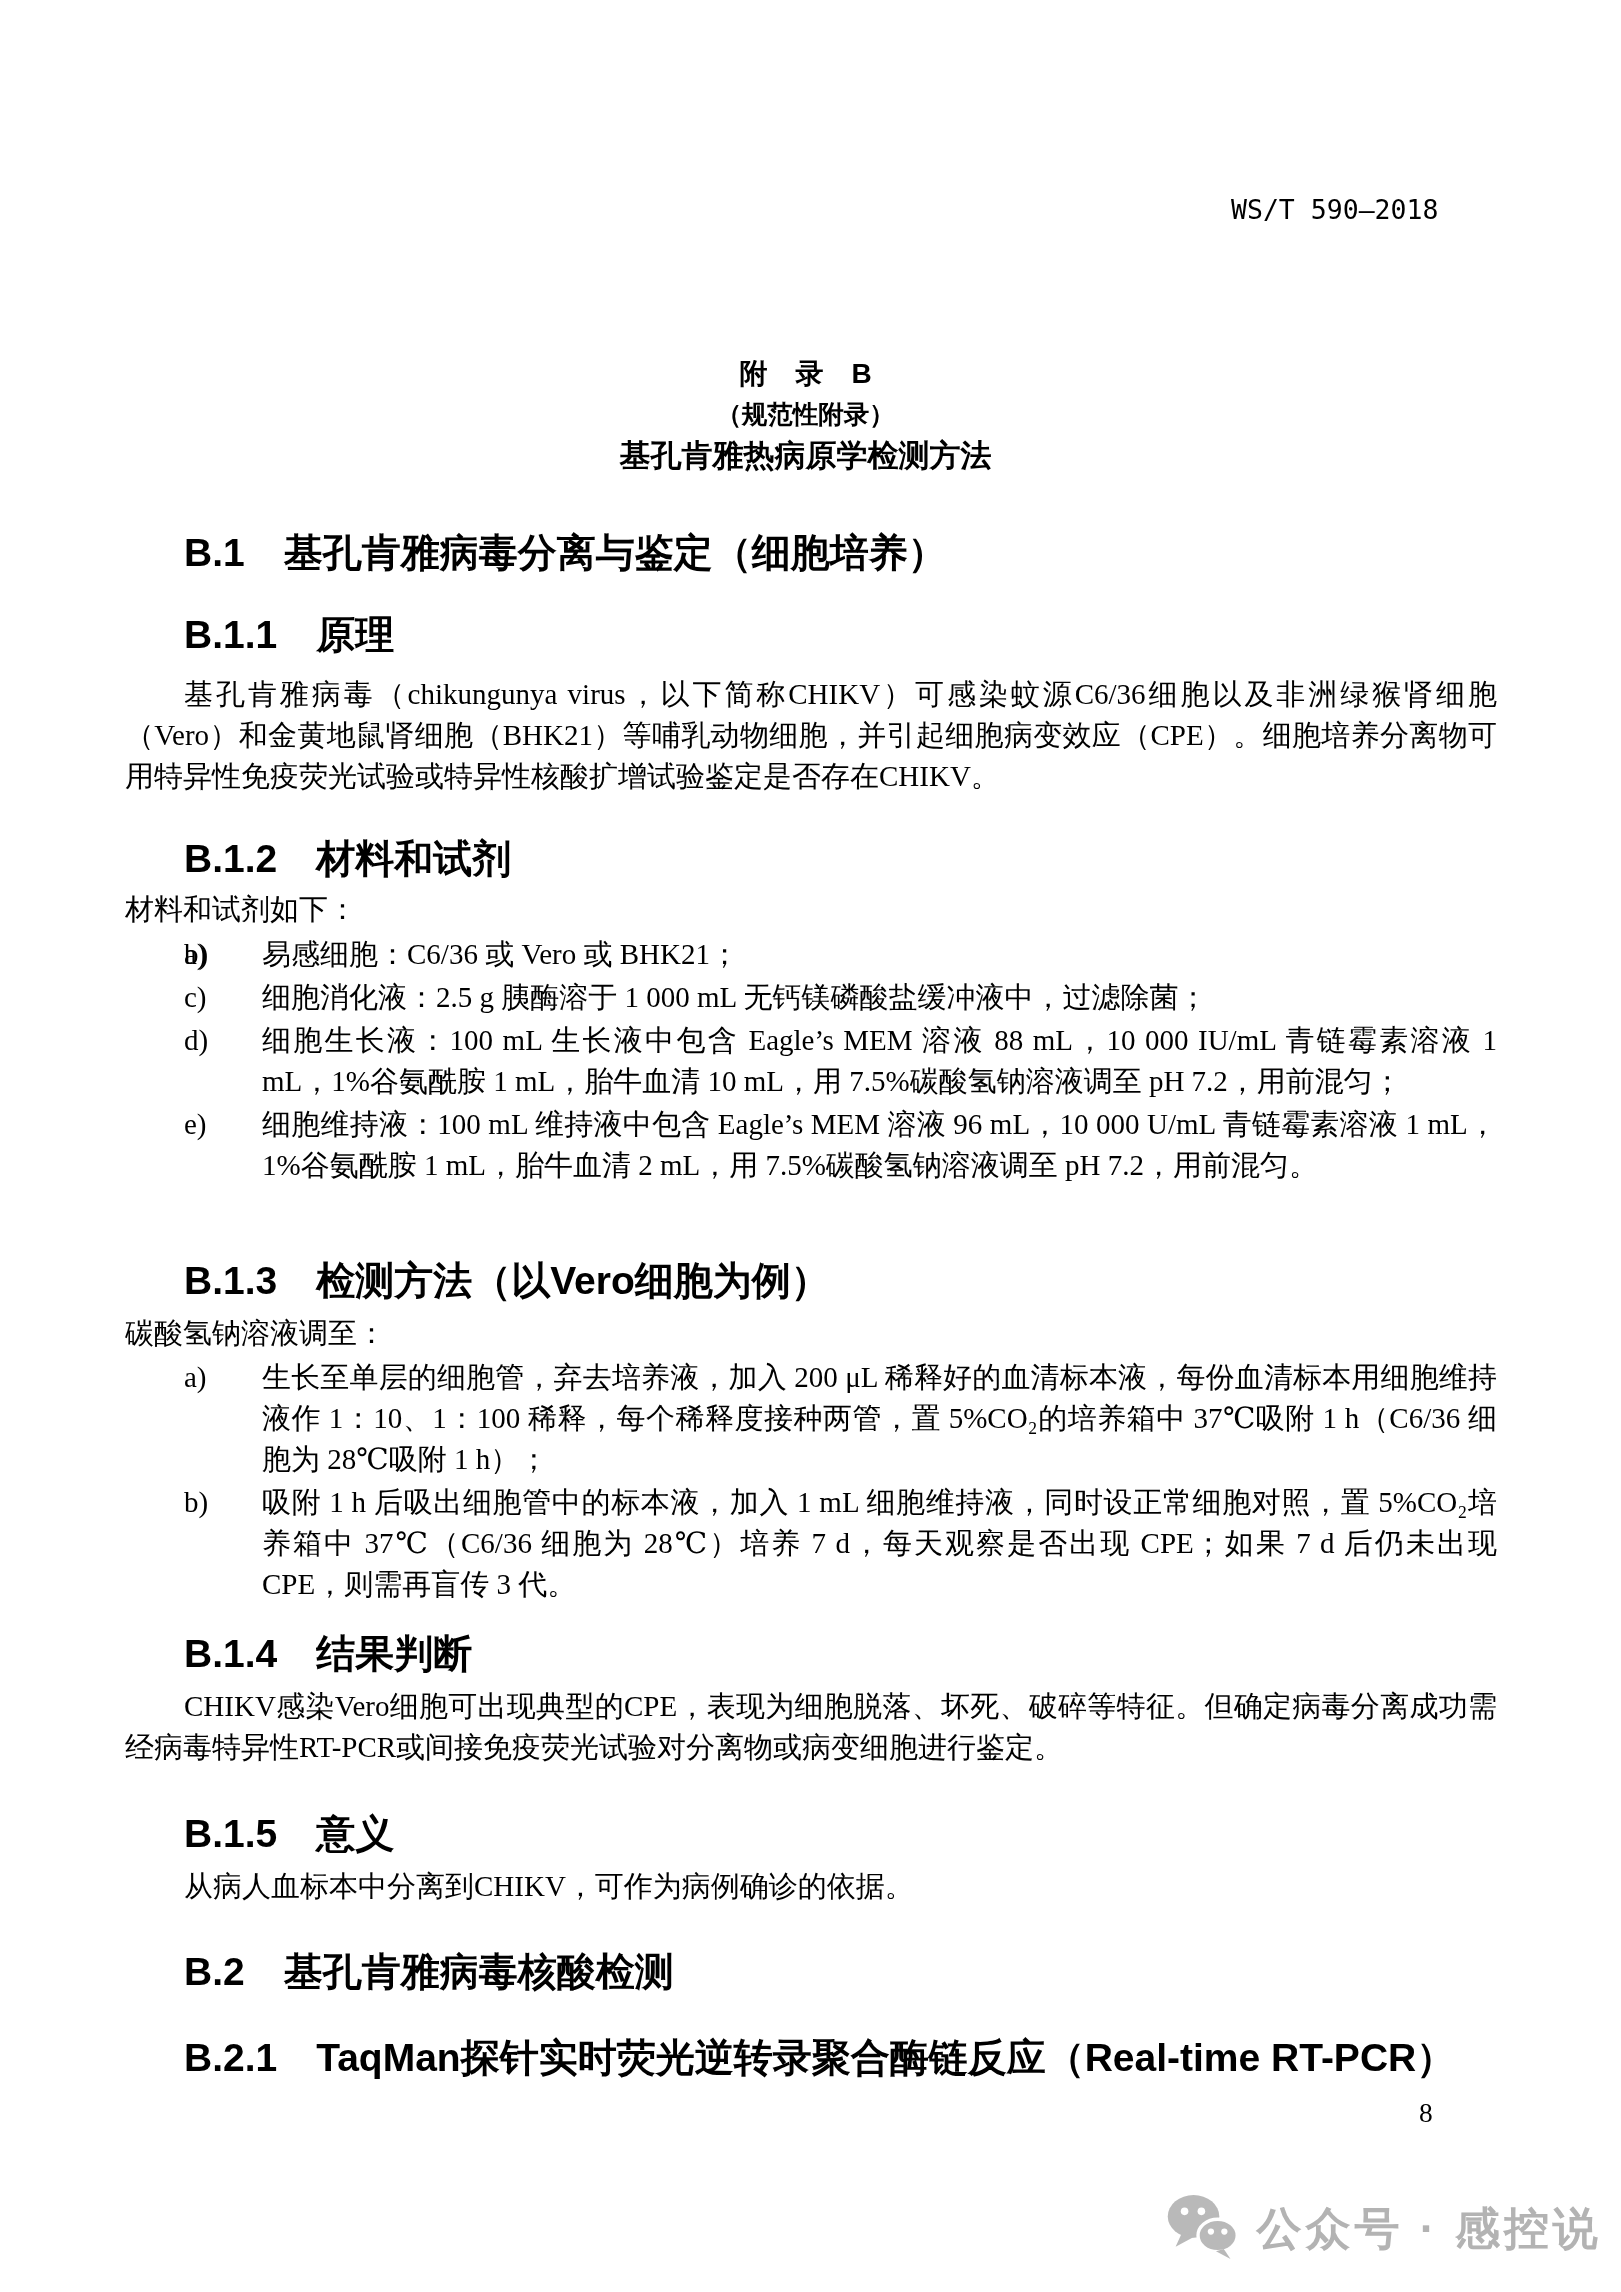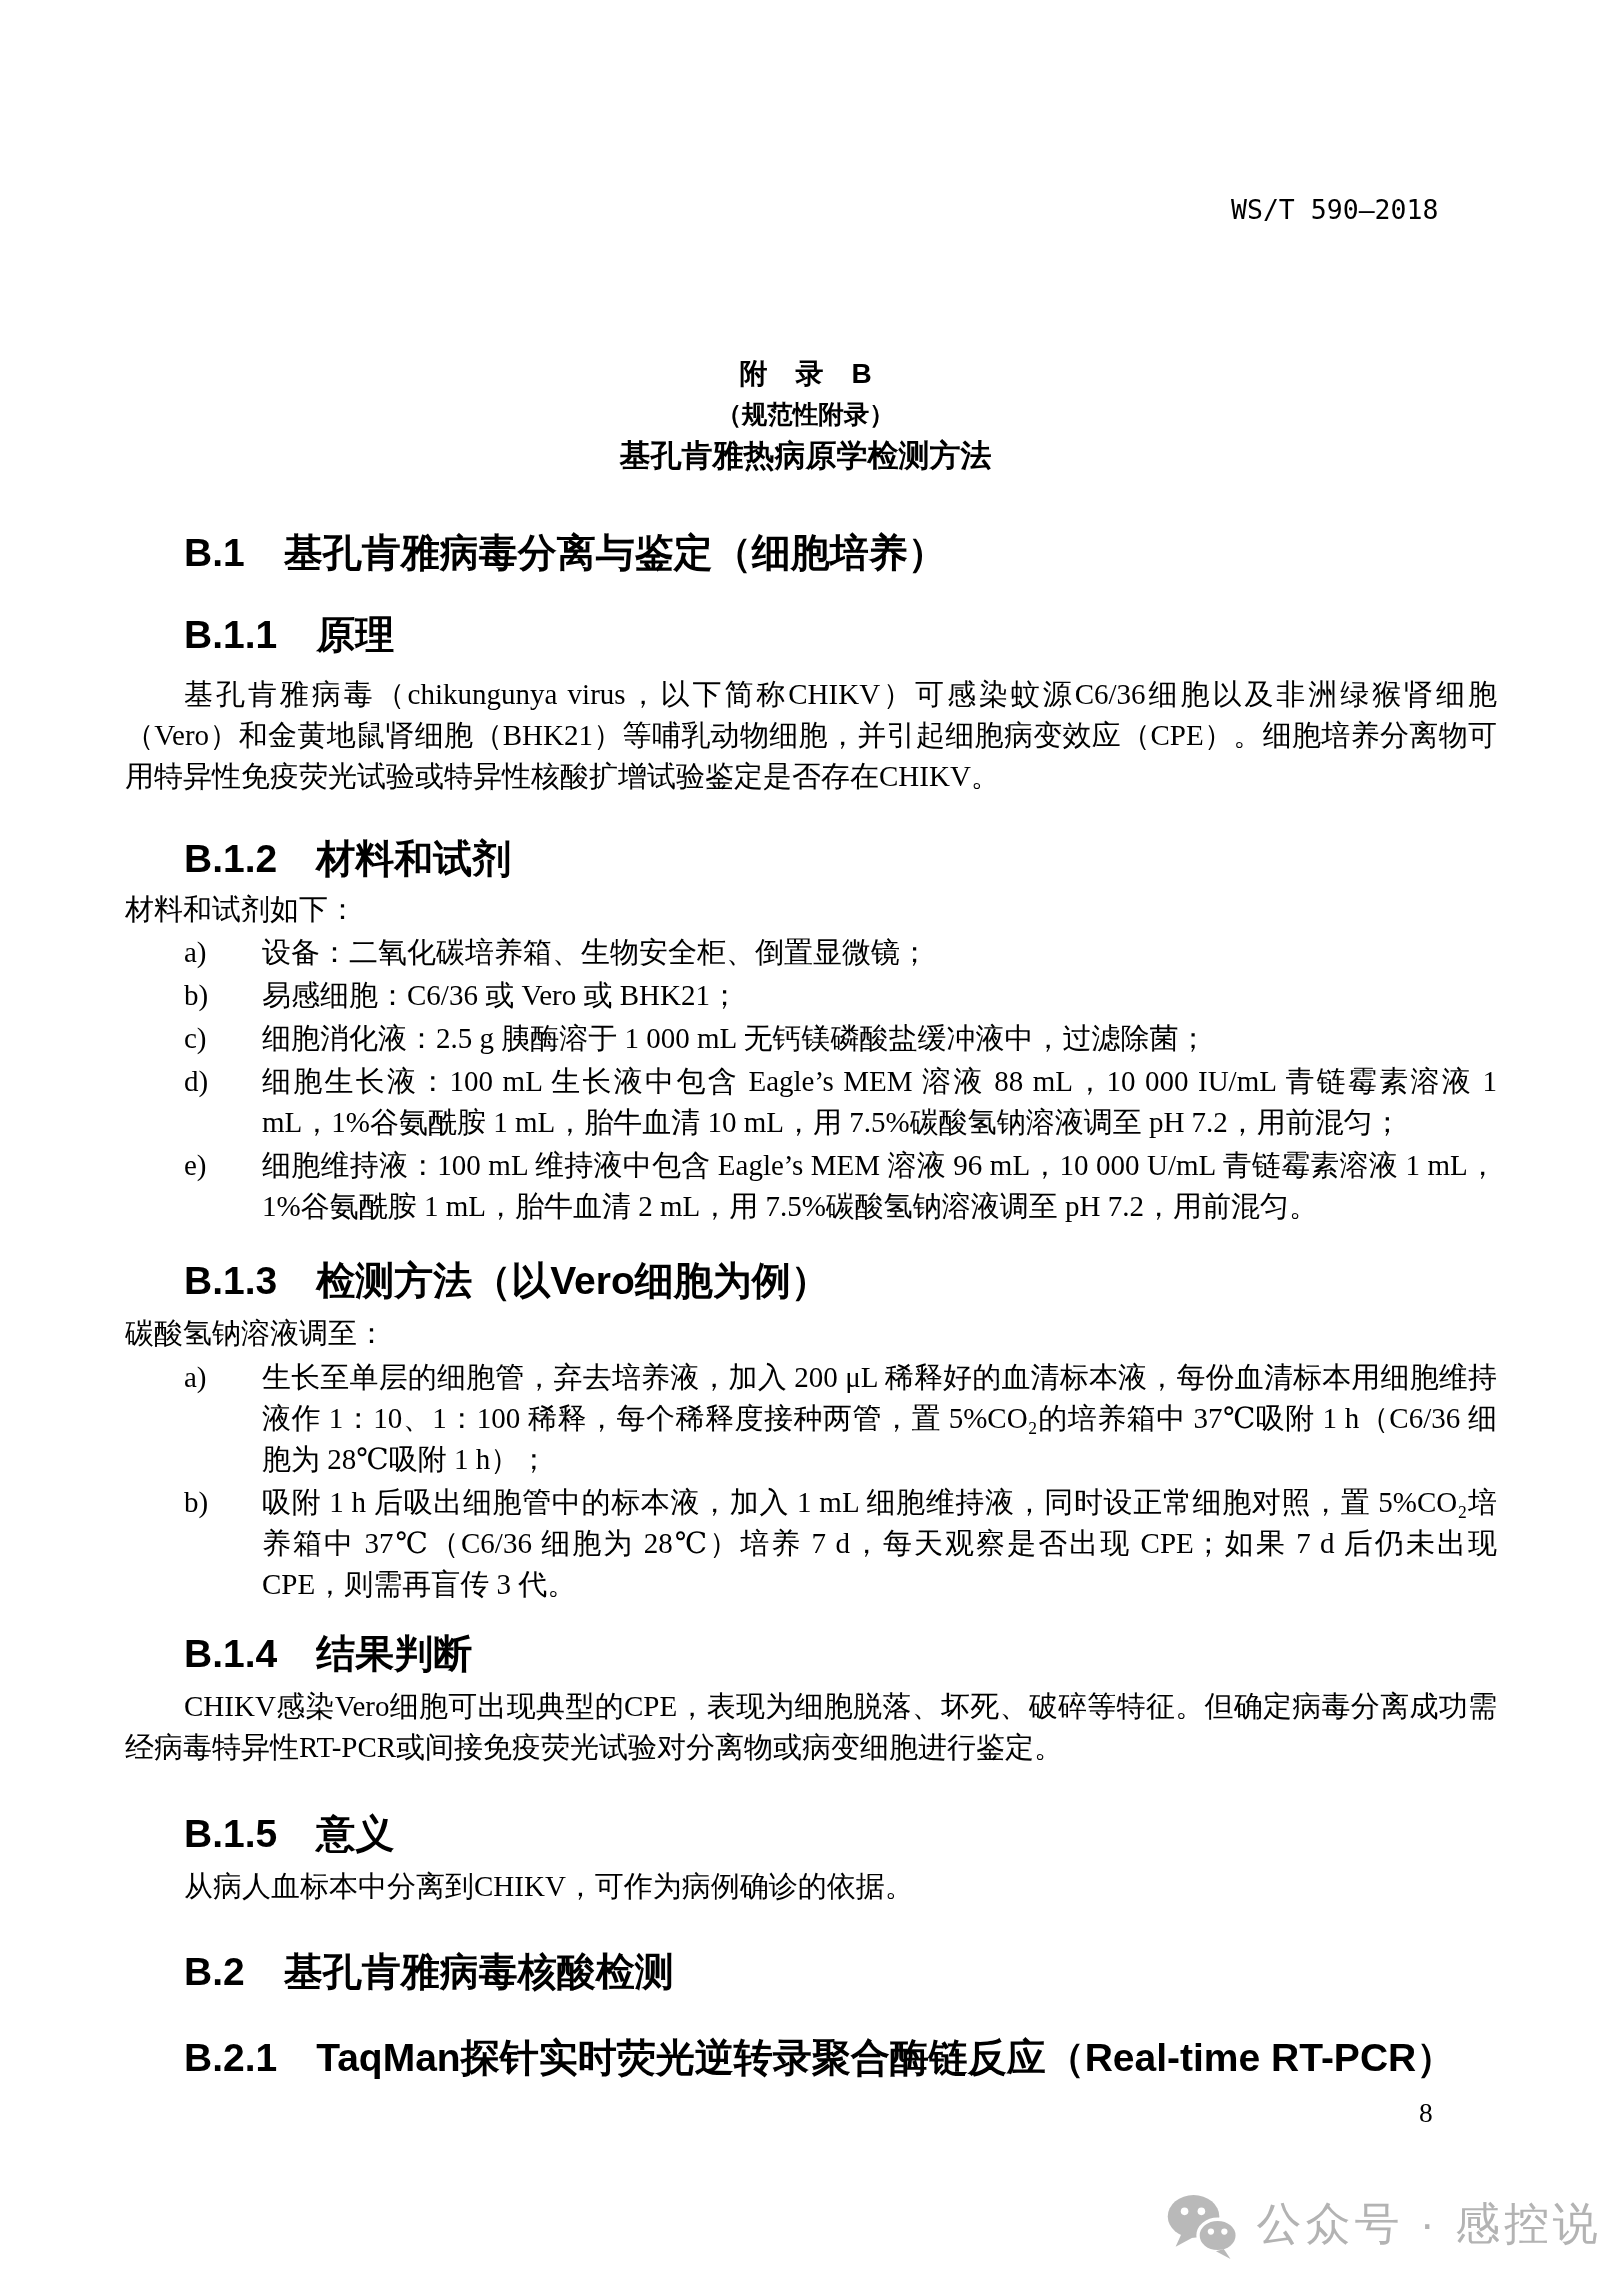--- a/index.html
+++ b/index.html
@@ -29,23 +29,24 @@
   .para{text-align:justify;text-indent:59px;}
   .intro-line{}
   .doc-list{list-style:none;margin:0;padding:0;}
   .doc-item{position:relative;padding-left:137px;text-align:justify;margin-bottom:2px;}
   .doc-item .item-label{position:absolute;left:59px;top:0;}
   .page-number{
     left:1419px;top:2098px;font-size:27.4px;
     font-family:"Liberation Serif","DejaVu Serif",serif;
   }
   .watermark{
-    left:1166px;top:2194px;display:flex;align-items:flex-start;
+    left:1166px;top:2194px;display:flex;align-items:flex-end;
     color:#b3b3b3;
     font-family:"Liberation Sans","DejaVu Sans",sans-serif;
+    font-weight:bold;
   }
   .watermark-text{font-size:45px;letter-spacing:3.9px;margin-left:17.6px;white-space:pre;}
   .wechat-icon{width:73px;height:65px;flex:0 0 auto;}
 </style>
 </head>
 <body>
 
 <div class="abs std-code">WS/T 590—2018</div>
 
 <div class="abs title-block">
@@ -68,21 +69,20 @@
 <div class="abs content-block" style="top:838px;">
   <div class="heading">B.1.2　材料和试剂</div>
 </div>
 <div class="abs content-block" style="top:889px;">
   <div class="intro-line">材料和试剂如下：</div>
 </div>
 <div class="abs content-block" style="top:932px;">
   <ul class="doc-list">
     <li class="doc-item">
       <span class="item-label">a)</span>
-      <span>设备：二氧化碳培养箱、生物安全柜、倒置显微镜；</span>
     </li>
     <li class="doc-item">
       <span class="item-label">b)</span>
       <span>易感细胞：C6/36 或 Vero 或 BHK21；</span>
     </li>
     <li class="doc-item">
       <span class="item-label">c)</span>
       <span>细胞消化液：2.5 g 胰酶溶于 1 000 mL 无钙镁磷酸盐缓冲液中，过滤除菌；</span>
     </li>
     <li class="doc-item">

